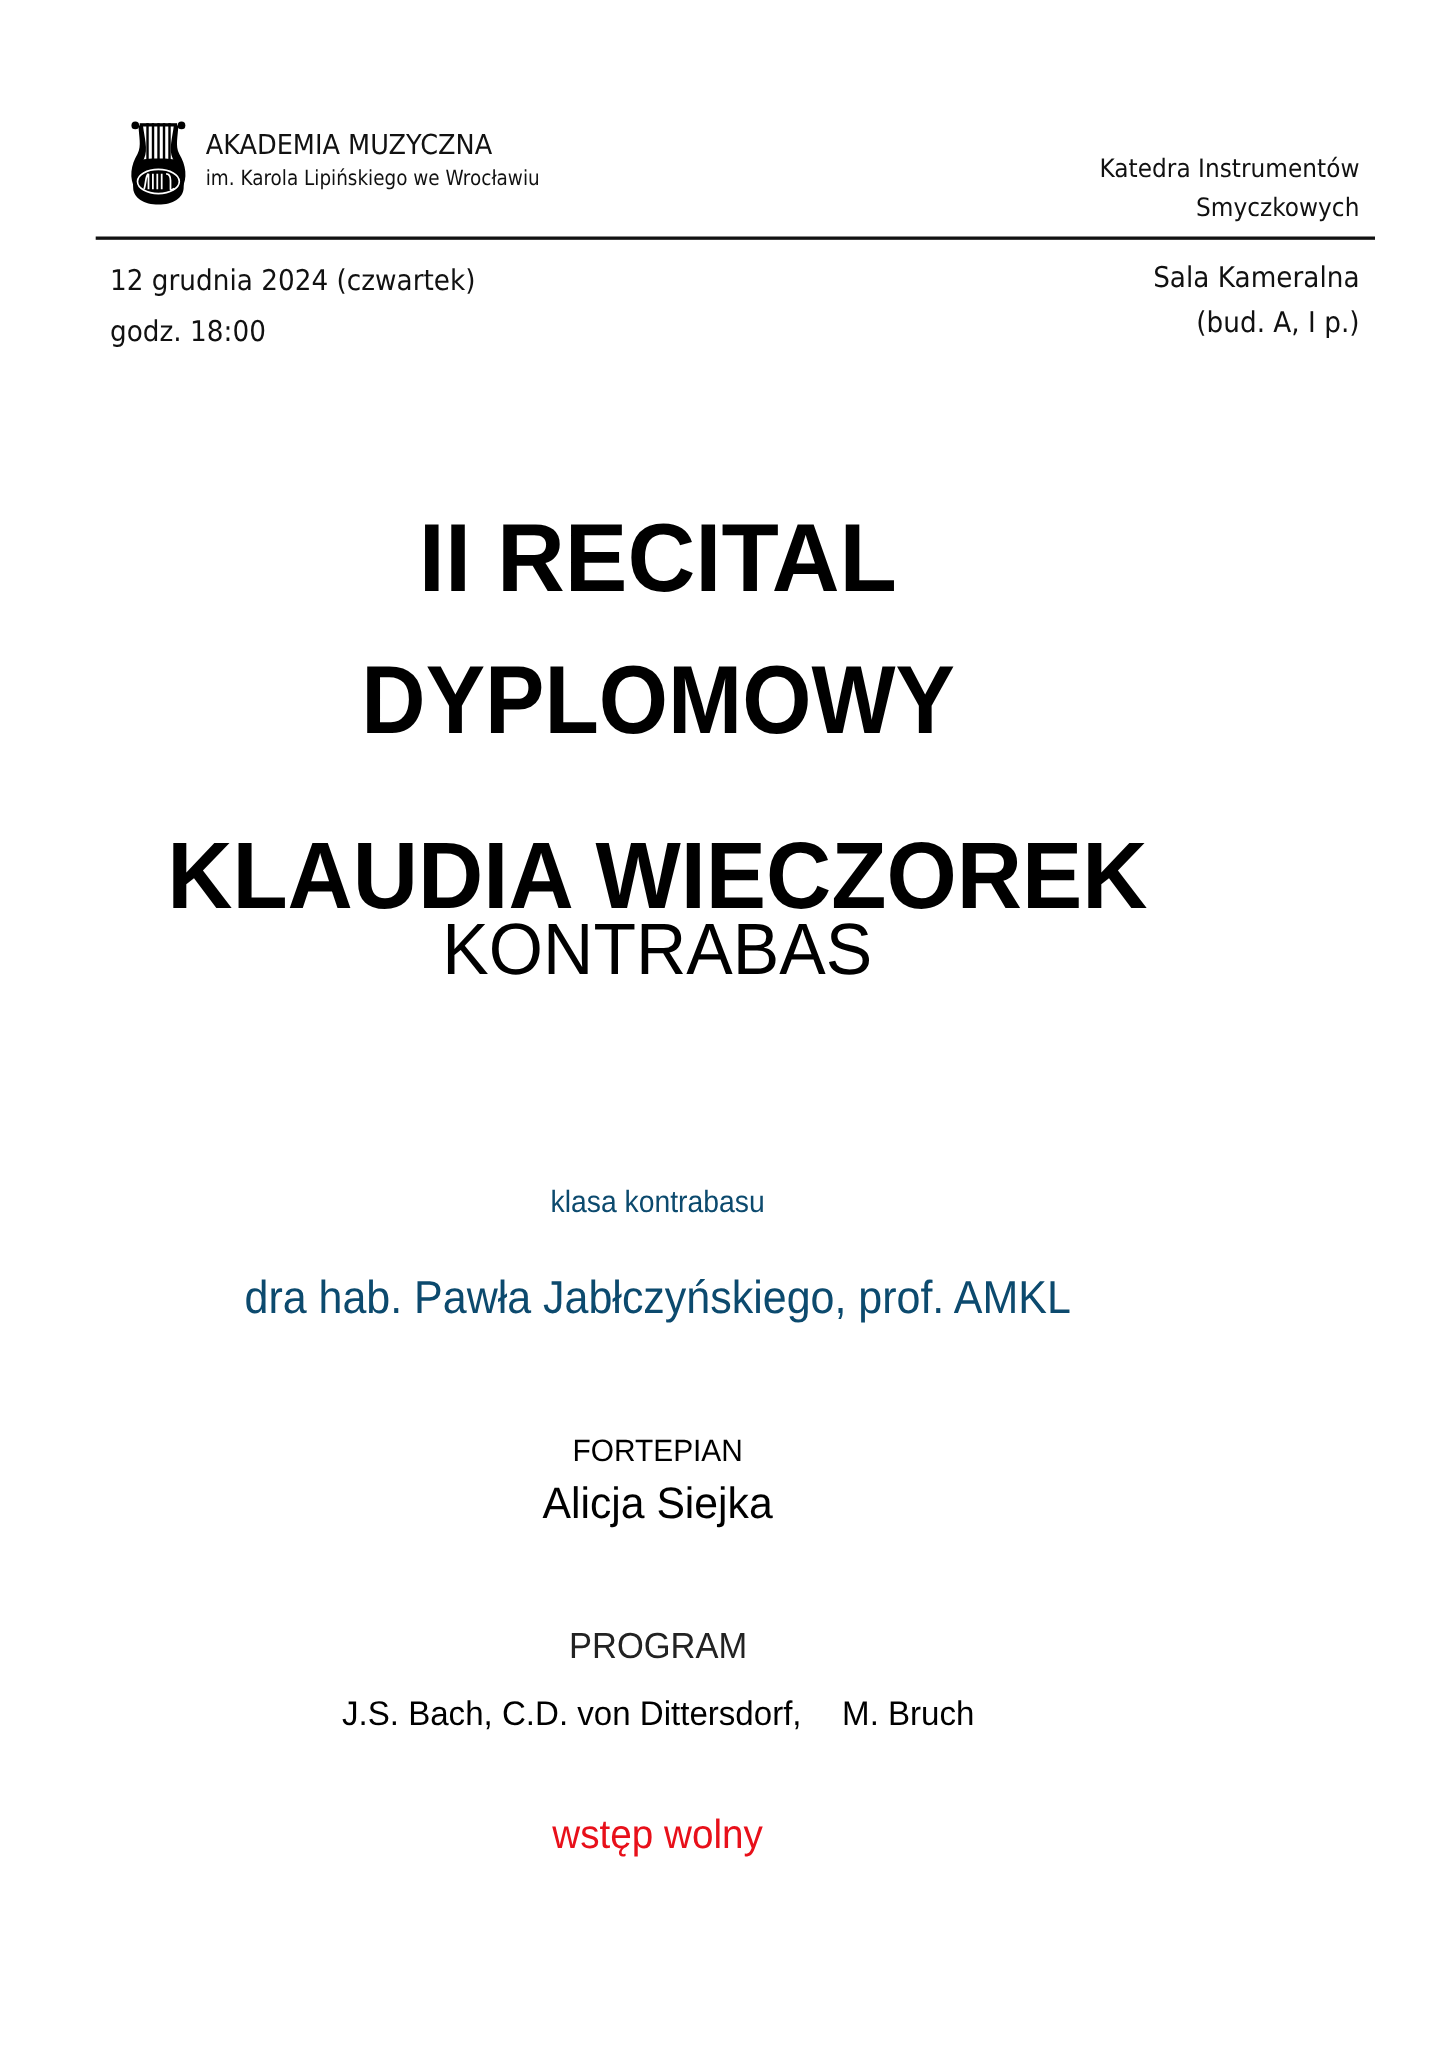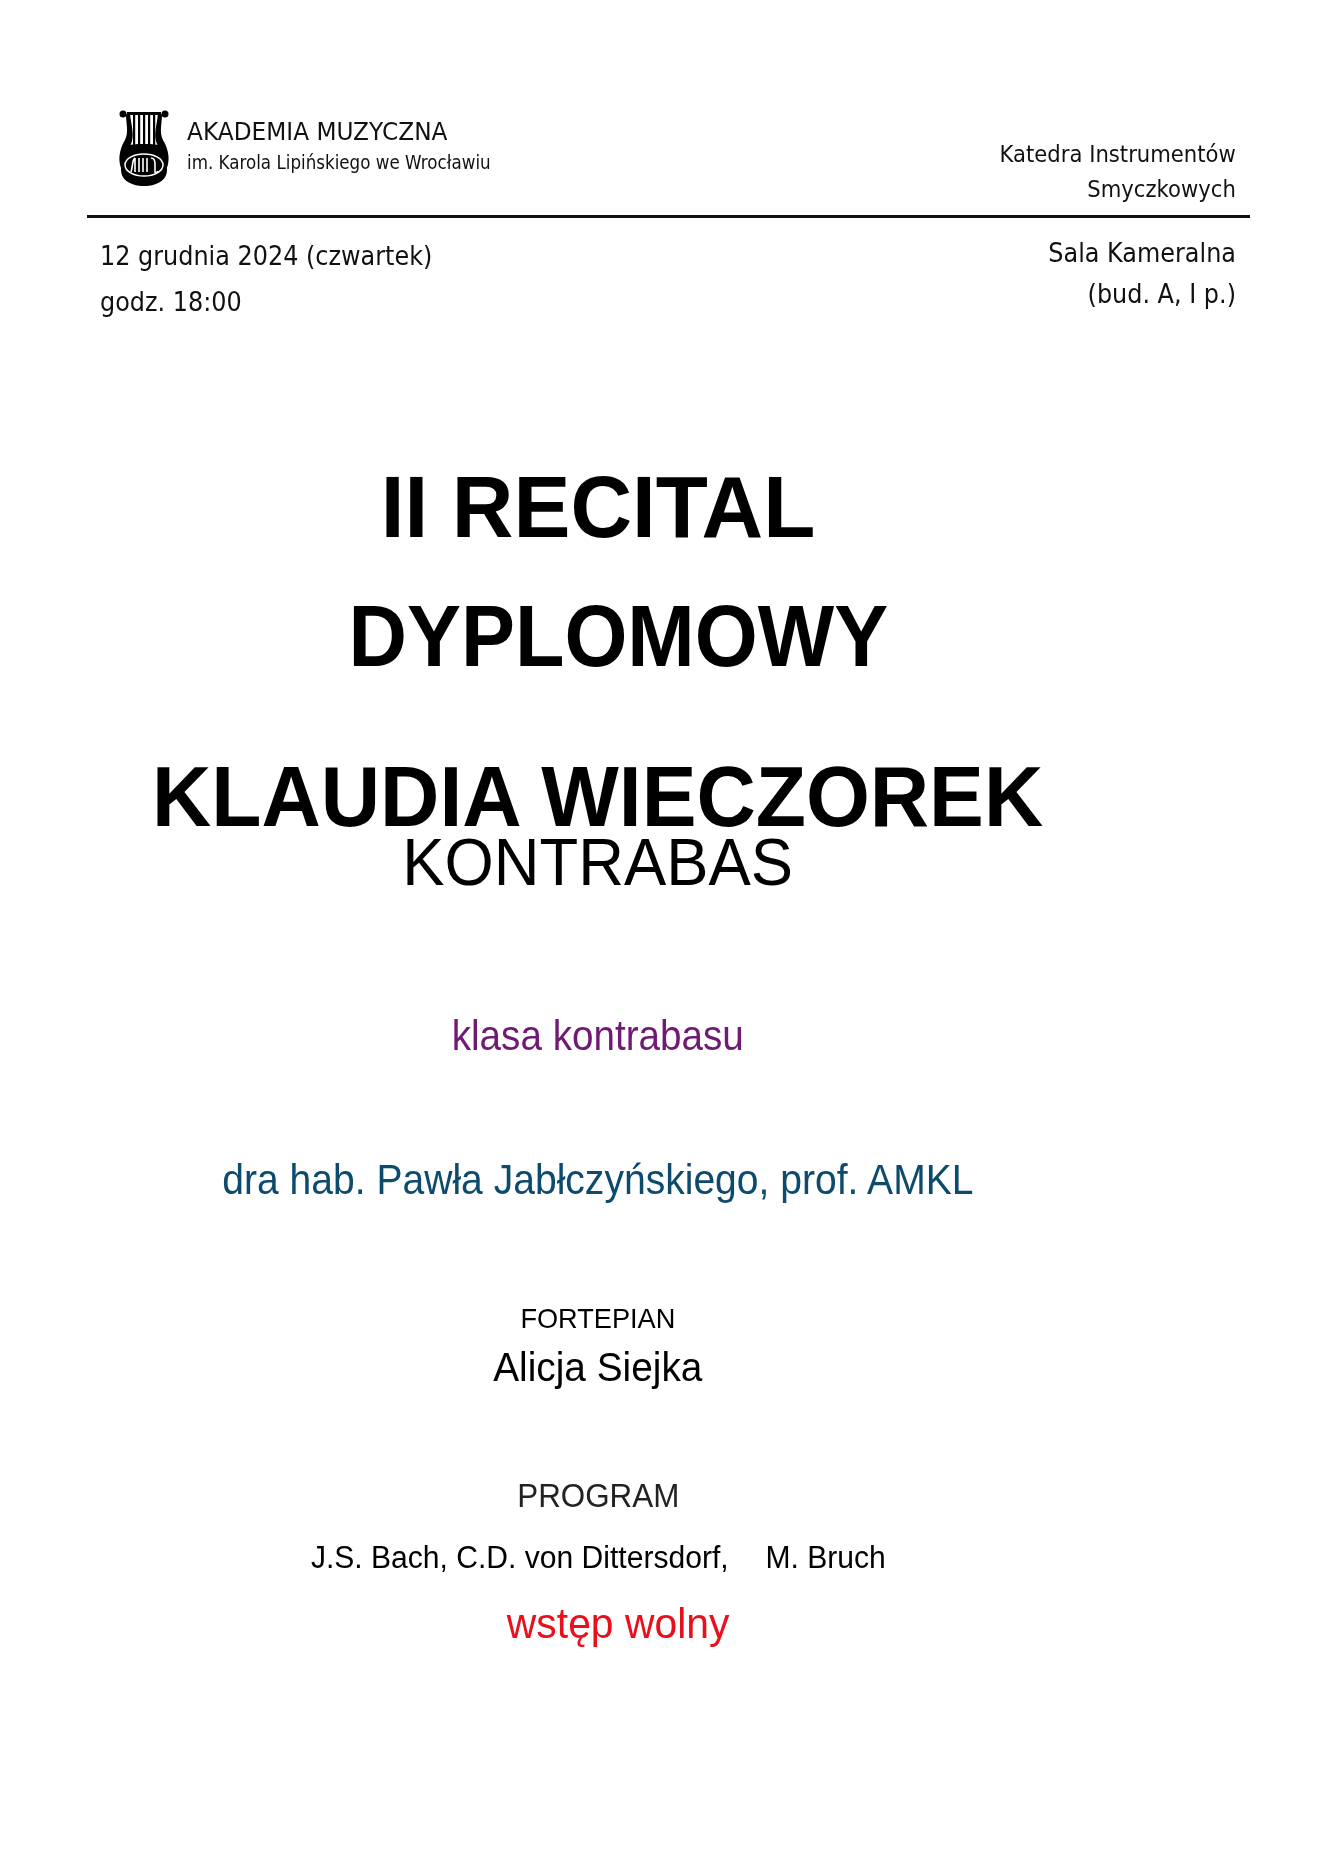--- a/index.html
+++ b/index.html
@@ -92,41 +92,40 @@
       font-size: 88px;
       font-weight: bold;
       line-height: 100px;
     }
     .title-1 > span { transform: scaleX(0.97); }
     .title-2 {
       top: 586px;
       font-size: 88px;
       font-weight: bold;
       line-height: 100px;
-      padding-left: 20px;
     }
     .title-2 > span { transform: scaleX(0.92); }
     .performer {
       top: 746px;
       font-size: 86px;
       font-weight: bold;
       line-height: 100px;
     }
     .performer > span { transform: scaleX(0.955); }
     .instrument {
       top: 824px;
       font-size: 66px;
       line-height: 76px;
     }
     .instrument > span { transform: scaleX(0.96); }
     .klasa {
-      top: 1011px;
-      font-size: 42px;
+      top: 1068px;
+      font-size: 28px;
       line-height: 50px;
-      color: #701a75;
+      color: #0c4a6e;
     }
     .klasa > span { transform: scaleX(0.92); }
     .teacher {
       top: 1155px;
       font-size: 42px;
       line-height: 50px;
       color: #0c4a6e;
     }
     .teacher > span { transform: scaleX(0.93); }
     .piano-label {
@@ -150,25 +149,24 @@
     .program-head > span { transform: scaleX(0.95); }
     .program-composers {
       top: 1538px;
       font-size: 31px;
       font-weight: normal;
       line-height: 40px;
     }
     .program-composers > span { transform: scaleX(0.97); }
     .program-composers .gap { display: inline-block; width: 38px; }
     .entry {
-      top: 1603px;
-      font-size: 43px;
+      top: 1648px;
+      font-size: 37px;
       line-height: 40px;
       color: #e8101a;
-      padding-left: 20px;
     }
     .entry > span { transform: scaleX(0.95); }
   </style>
 </head>
 <body>
 
 <div class="abs logo">
   <svg width="62" height="82" viewBox="0 0 62 82" xmlns="http://www.w3.org/2000/svg">
 
     <rect x="14" y="6" width="34" height="3" fill="#000"></rect>

